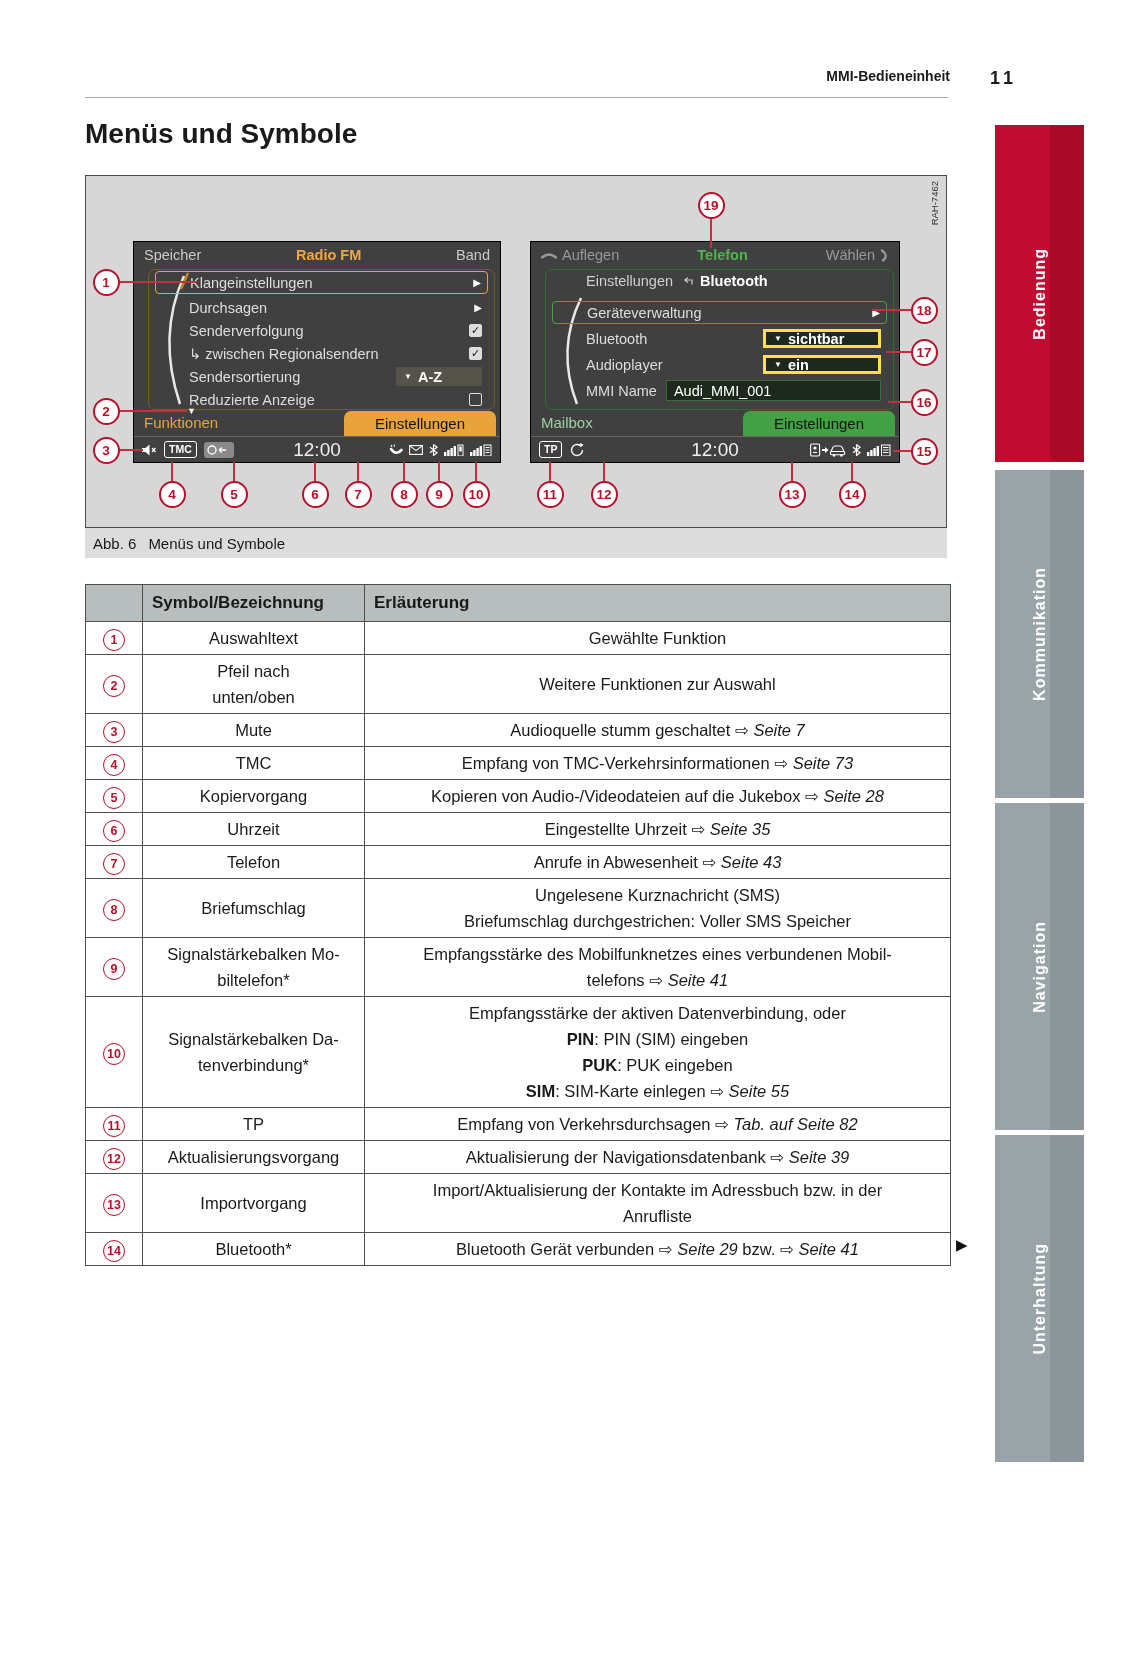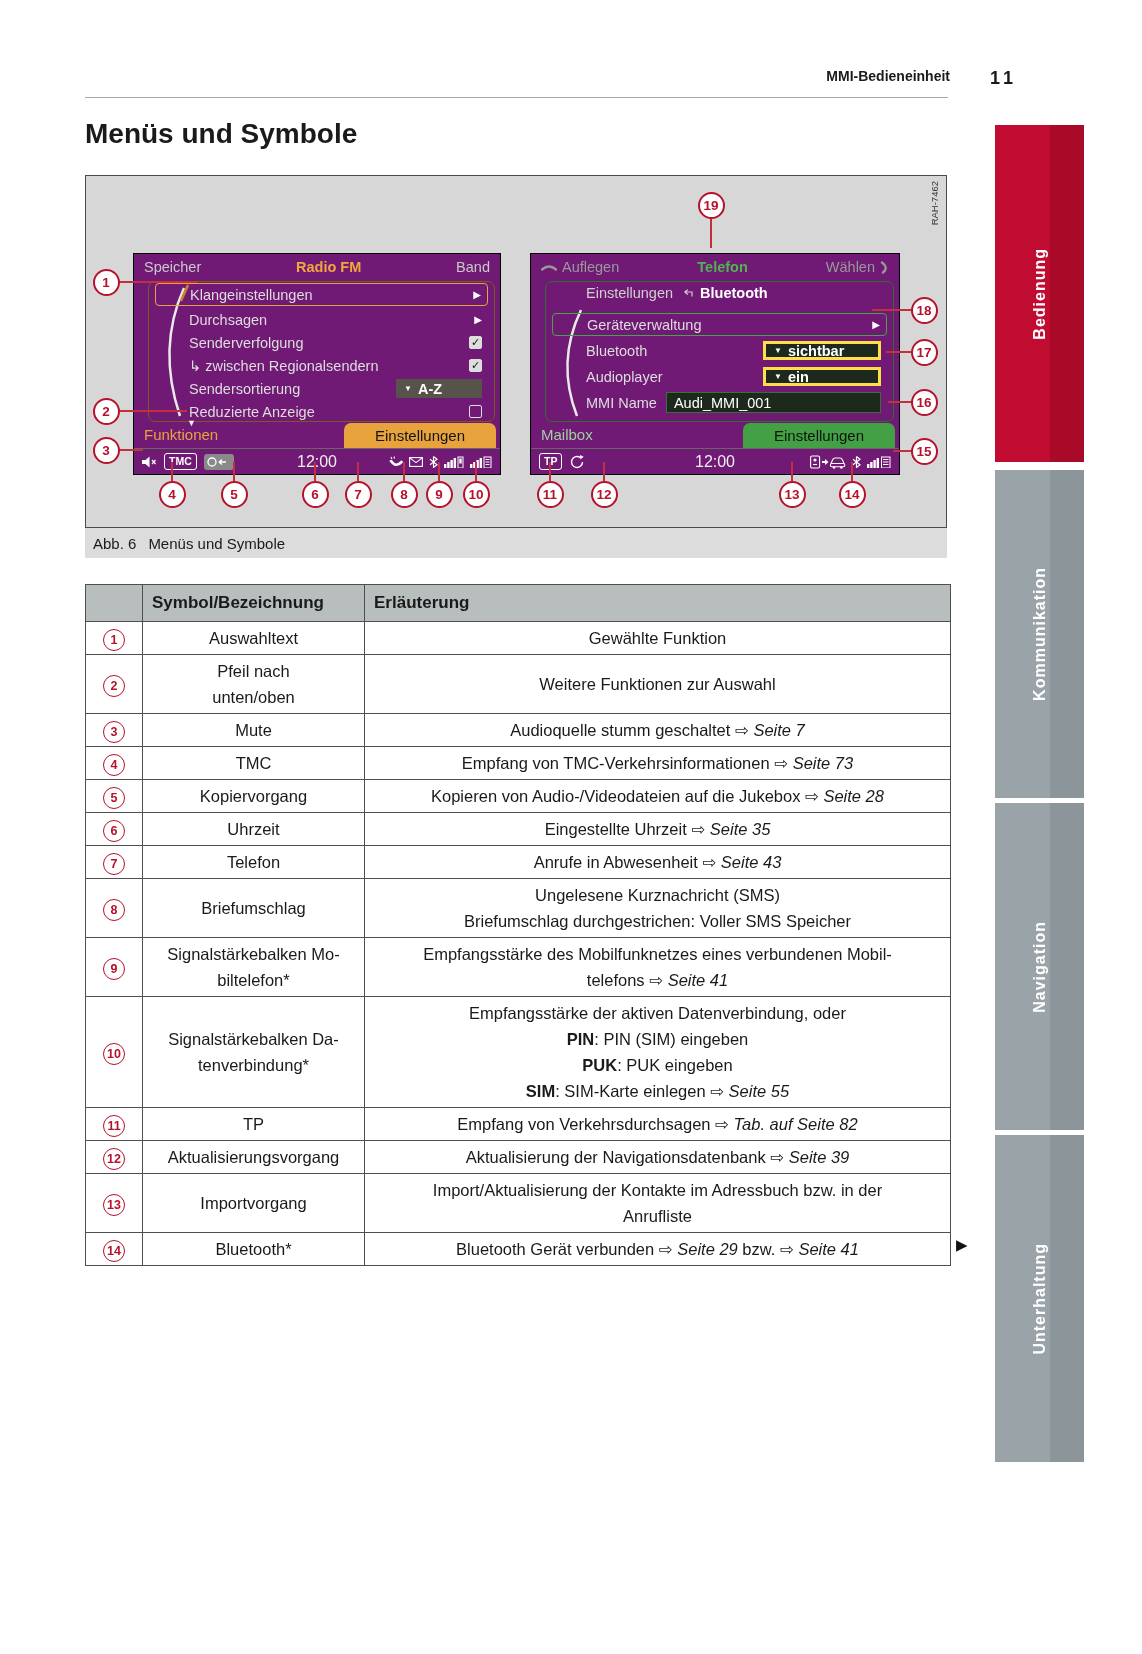--- a/index.html
+++ b/index.html
@@ -16,21 +16,21 @@
   
   .figure{position:absolute;left:85px;top:175px;width:862px;height:353px;background:#d7d7d7;
           border:1px solid #4a4a4a;box-sizing:border-box;}
   .rah{position:absolute;top:5px;right:6px;writing-mode:vertical-rl;transform:rotate(180deg);
        font-size:9.5px;color:#333;}
   .caption{position:absolute;left:85px;top:528px;width:862px;height:30px;background:#dcdcdc;
            display:flex;align-items:center;gap:12px;padding-left:8px;box-sizing:border-box;font-size:15px;}
   .caption b{font-weight:normal;}
 
   
-  .screen{position:absolute;top:77px;height:222px;background:#701a75;color:#ddd;font-size:14.5px;
+  .screen{position:absolute;top:65px;height:222px;background:#404040;color:#ddd;font-size:14.5px;
           border:1px solid #000;box-sizing:border-box;}
   .screen.radio{left:47px;width:368px;}
   .screen.phone{left:444px;width:370px;}
   .sc-top{height:26px;display:flex;justify-content:space-between;align-items:center;padding:0 10px;
           font-size:14.5px;color:#c9c9c9;}
   .sc-top .mid{font-weight:bold;}
   .radio .sc-top .mid{color:#f0a73c;}
   .phone .sc-top .mid{color:#4fb44f;}
   .sc-top .side{display:flex;align-items:center;gap:5px;color:#999;}
   .sc-body{position:absolute;left:14px;right:5px;top:27px;height:141px;border-radius:7px;box-sizing:border-box;}
@@ -59,21 +59,21 @@
   .tabrow{position:absolute;left:0;right:0;bottom:26px;height:26px;}
   .tab-l{position:absolute;left:10px;top:4px;font-size:15px;}
   .radio .tab-l{color:#e8a33c;}
   .phone .tab-l{color:#9fcf9f;}
   .tab-r{position:absolute;right:4px;top:1px;width:152px;height:25px;border-radius:7px 7px 0 0;
          display:flex;align-items:center;justify-content:center;color:#141414;font-size:15px;}
   .radio .tab-r{background:#e8a33c;}
   .phone .tab-r{background:#44a044;color:#0c150c;}
   .sbar{position:absolute;left:0;right:0;bottom:0;height:26px;border-top:1px solid #666;
         display:flex;align-items:center;padding:0 8px;box-sizing:border-box;gap:7px;}
-  .stime{position:absolute;left:50%;transform:translateX(-50%);color:#eee;font-size:16px;}
+  .stime{position:absolute;left:50%;transform:translateX(-50%);color:#eee;font-size:19px;}
   .sright{margin-left:auto;display:flex;align-items:center;gap:6px;}
   .badge{border:1px solid #fff;border-radius:3px;font-size:10.5px;font-weight:bold;
          padding:0 4px;height:15px;line-height:15px;color:#fff;}
   .copybox{width:30px;height:16px;background:#8a8a8a;border-radius:3px;display:flex;
            align-items:center;justify-content:center;}
 
   
   #callout-layer{position:absolute;left:0;top:0;width:1142px;height:1654px;pointer-events:none;}
   .cline{position:absolute;background:#c23040;}
   .cdot{position:absolute;width:27px;height:27px;border:2px solid #b5122b;border-radius:50%;

